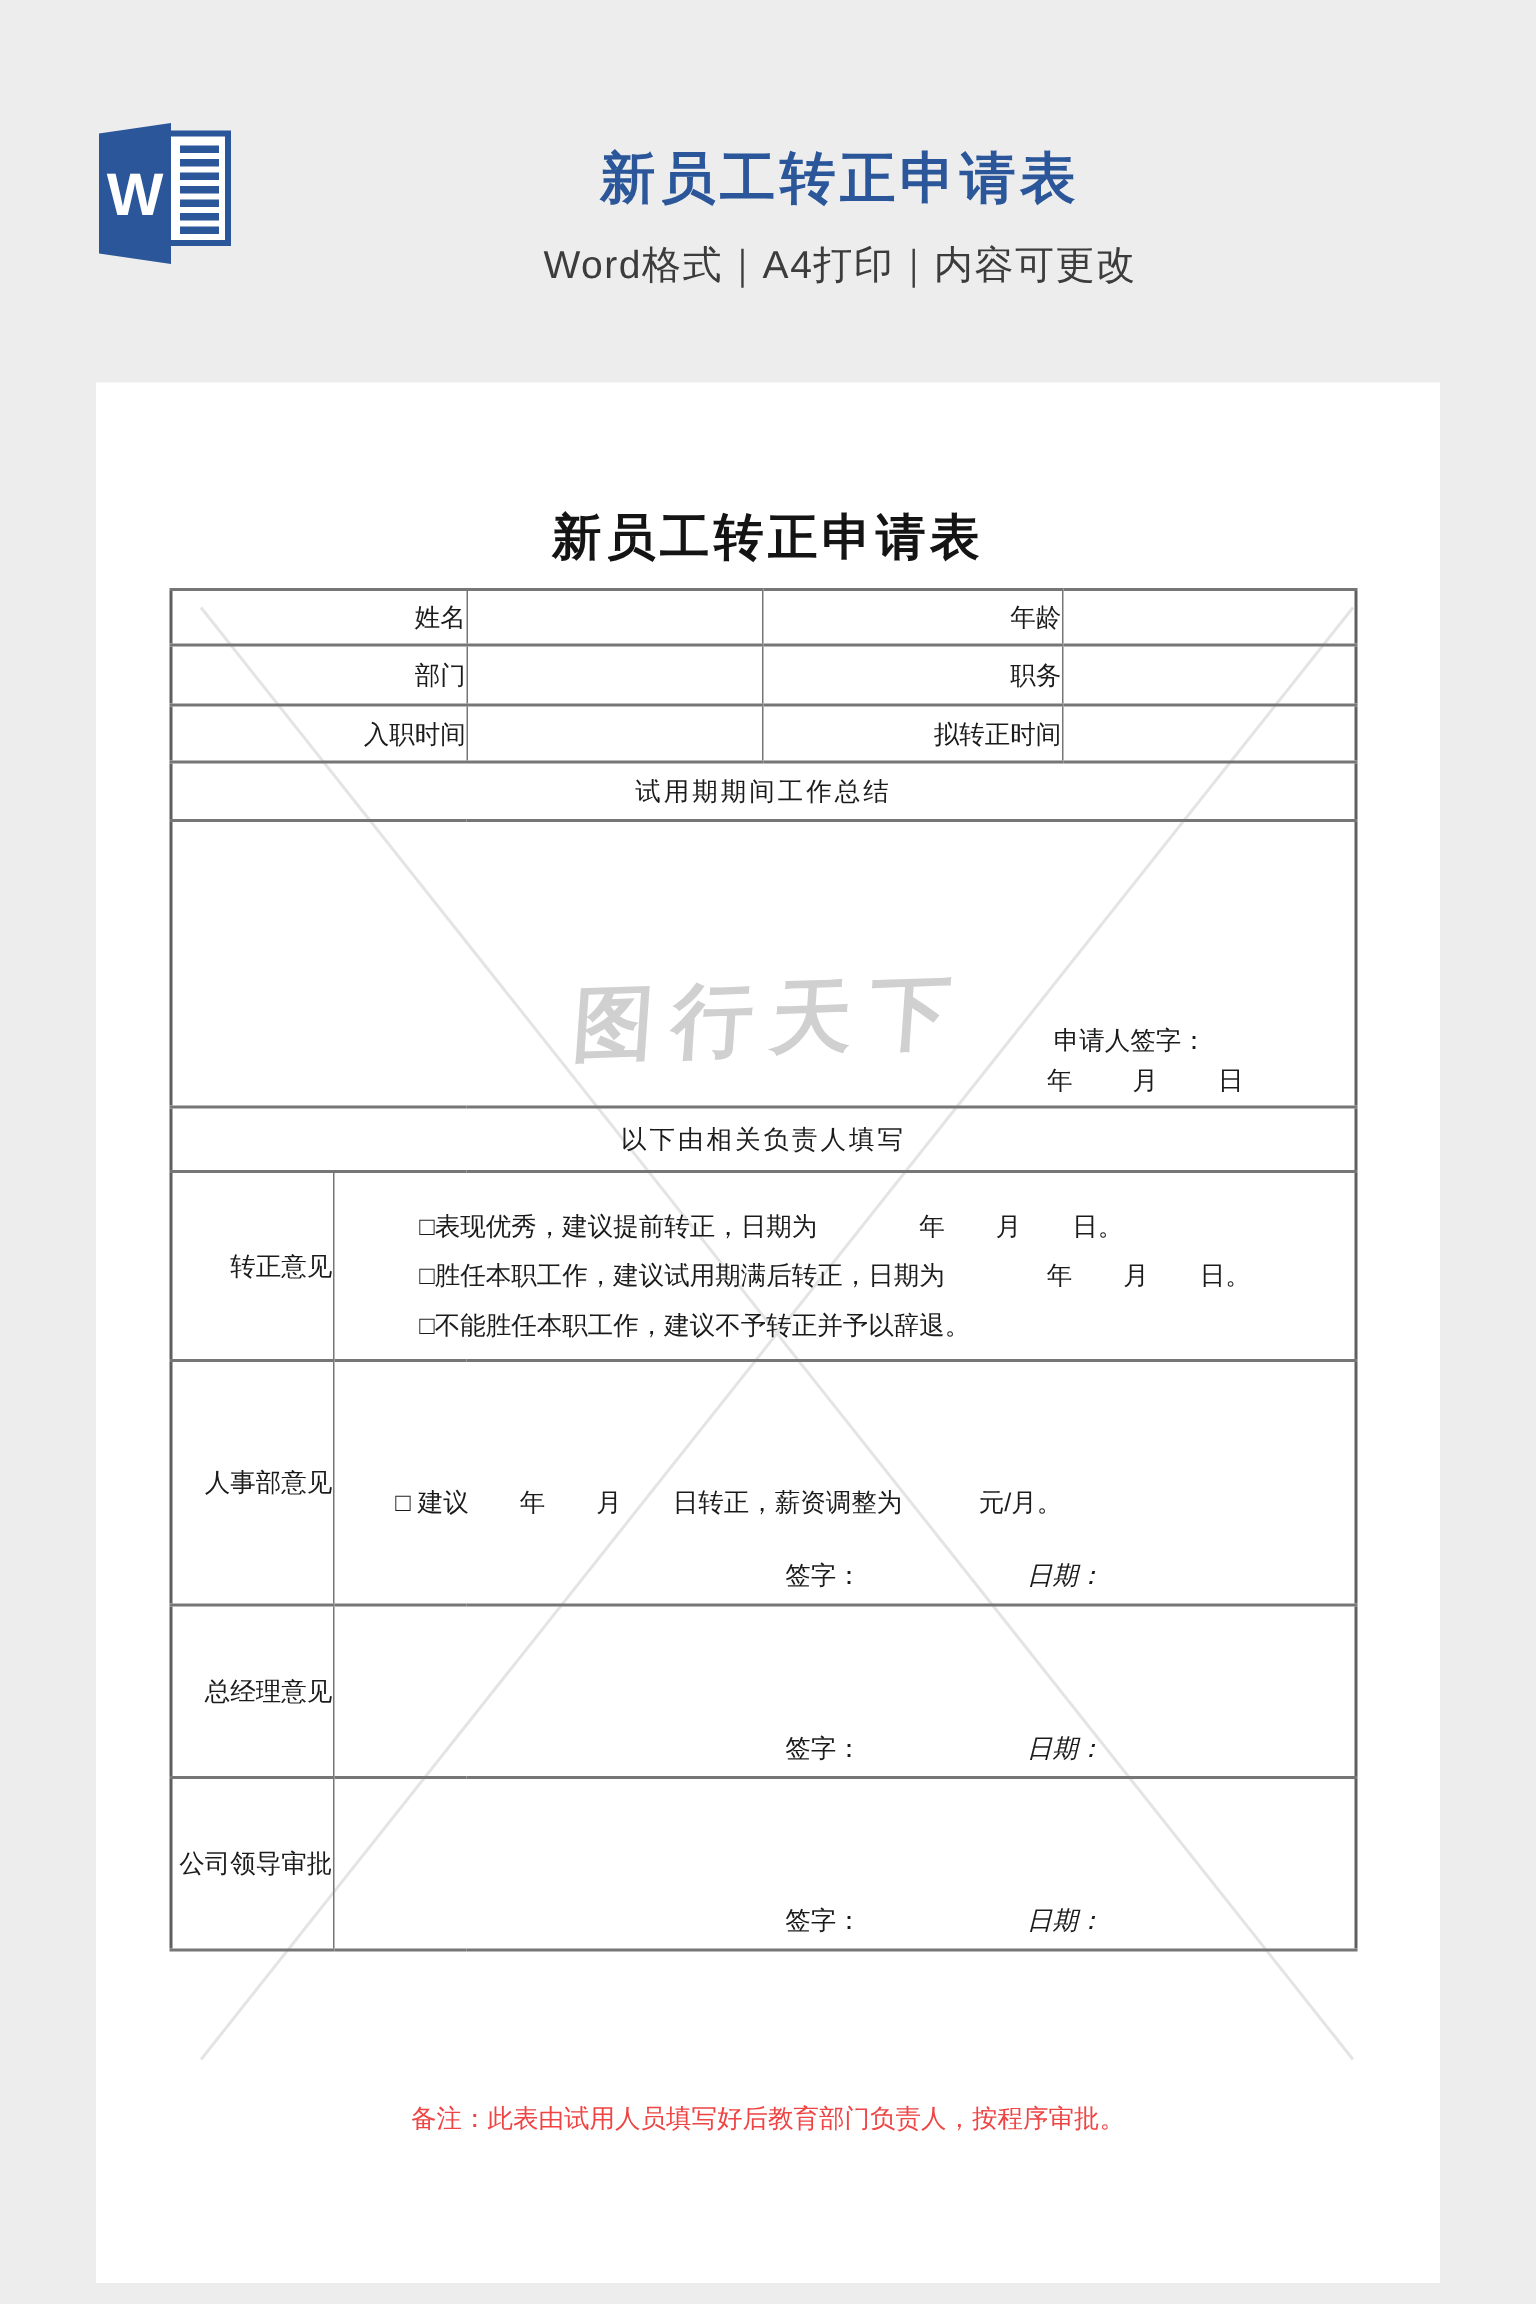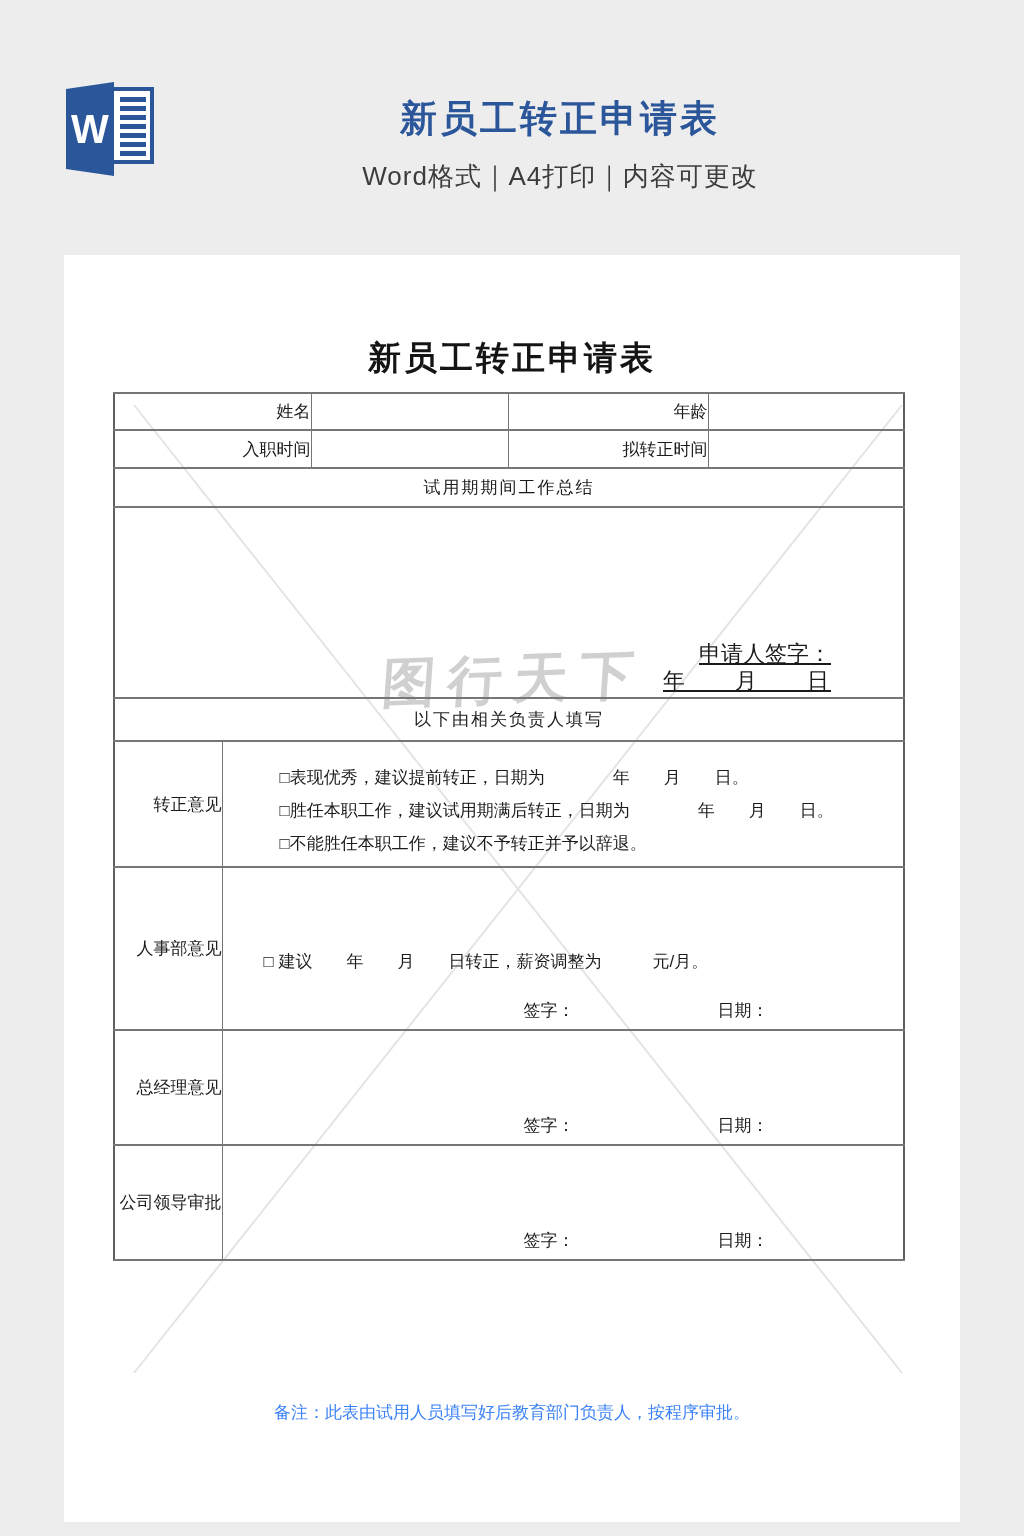--- a/index.html
+++ b/index.html
@@ -39,29 +39,29 @@
   }
   table.form{border:2px solid #5f5f5f;}
   td.lbl{text-align:right;}
   td.hd{text-align:center;font-size:19px;letter-spacing:2px;border-radius:13px;}
   td.content{text-align:left;vertical-align:top;}
   .opt-lines{padding:12px 8px 0 9px;}
   .opt-lines div{line-height:33px;white-space:pre-wrap;margin-left:48px;}
   td.rel{position:relative;}
   .sign-lab{position:absolute;bottom:7px;font-size:17px;}
   .sign-pos{left:301px;}
-  .date-pos{left:495px;}
+  .date-pos{left:462px;font-style:italic;}
   .hr-line{padding:26px 8px 0 0;line-height:24px;white-space:pre-wrap;margin-left:41px;}
   .applicant{
-    position:absolute;right:72px;bottom:3px;text-align:right;font-size:22px;line-height:27px;text-decoration:underline;
+    position:absolute;right:72px;bottom:3px;text-align:center;font-size:17px;line-height:27px;
   }
   .applicant .l2{padding-left:22px;letter-spacing:2px;}
   .note{
     position:absolute;left:0;top:1146px;width:896px;text-align:center;
-    font-size:17px;color:#3b82f6;
+    font-size:17px;color:#ef4444;
   }
 </style>
 </head>
 <body>
 
 <div class="hdr-icon">
   <svg width="88" height="94" viewBox="0 0 88 94">
     <rect x="46" y="7" width="40" height="73" fill="#ffffff" stroke="#2b579a" stroke-width="4"></rect>
     <g fill="#2b579a">
       <rect x="54" y="15" width="26" height="5"></rect>
@@ -100,20 +100,26 @@
         <col style="width:197px">
       <col style="width:200px">
         <col style="width:196px">
     </colgroup>
 
     <tbody>
         <tr style="height:37px">
       <td class="lbl" colspan="2">姓名</td>
       <td></td>
       <td class="lbl">年龄</td>
+      <td></td>
+    </tr>
+    <tr style="height:40px">
+      <td class="lbl" colspan="2">部门</td>
+      <td></td>
+      <td class="lbl">职务</td>
       <td></td>
     </tr>
     <tr style="height:38px">
       <td class="lbl" colspan="2">入职时间</td>
       <td></td>
       <td class="lbl">拟转正时间</td>
       <td></td>
     </tr>
 
     <tr style="height:39px">

